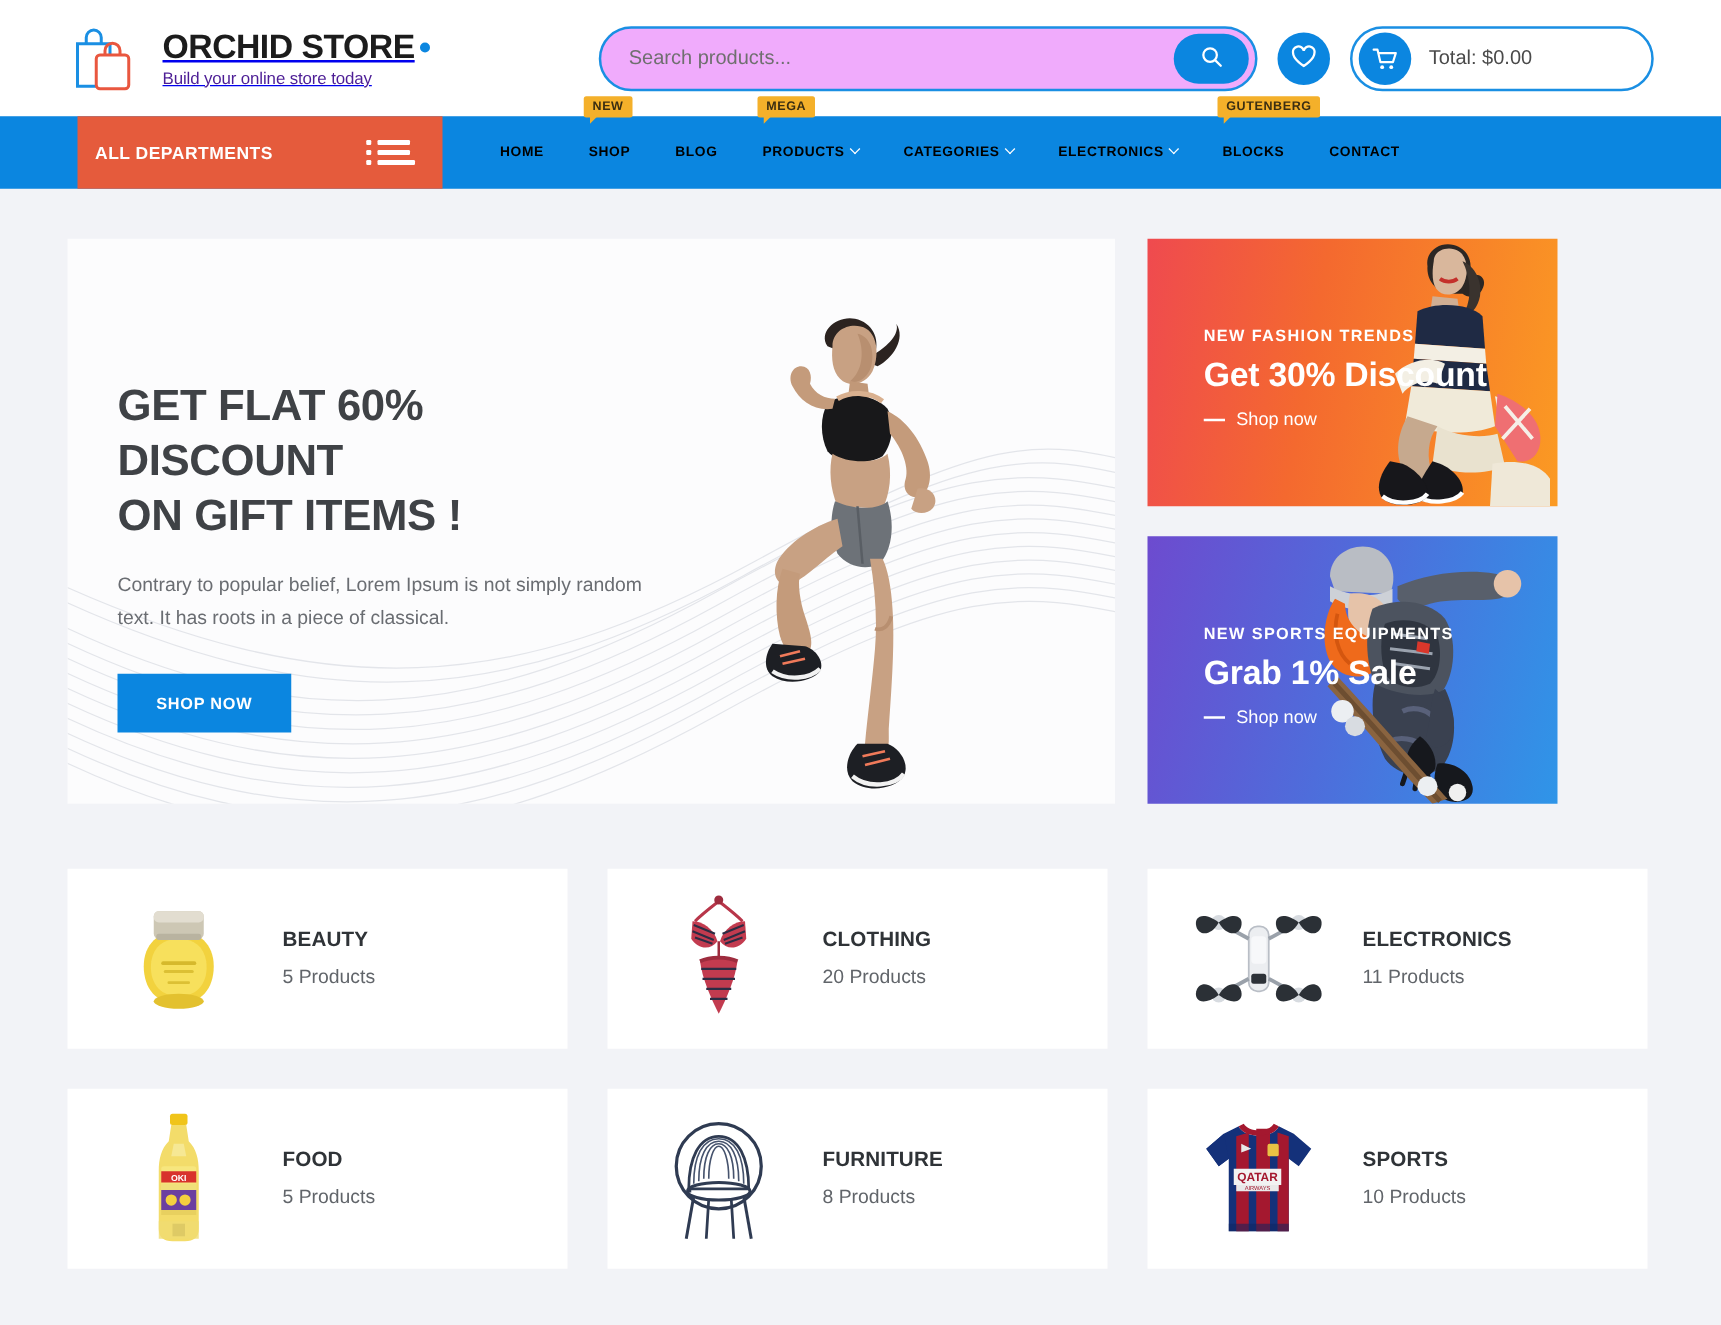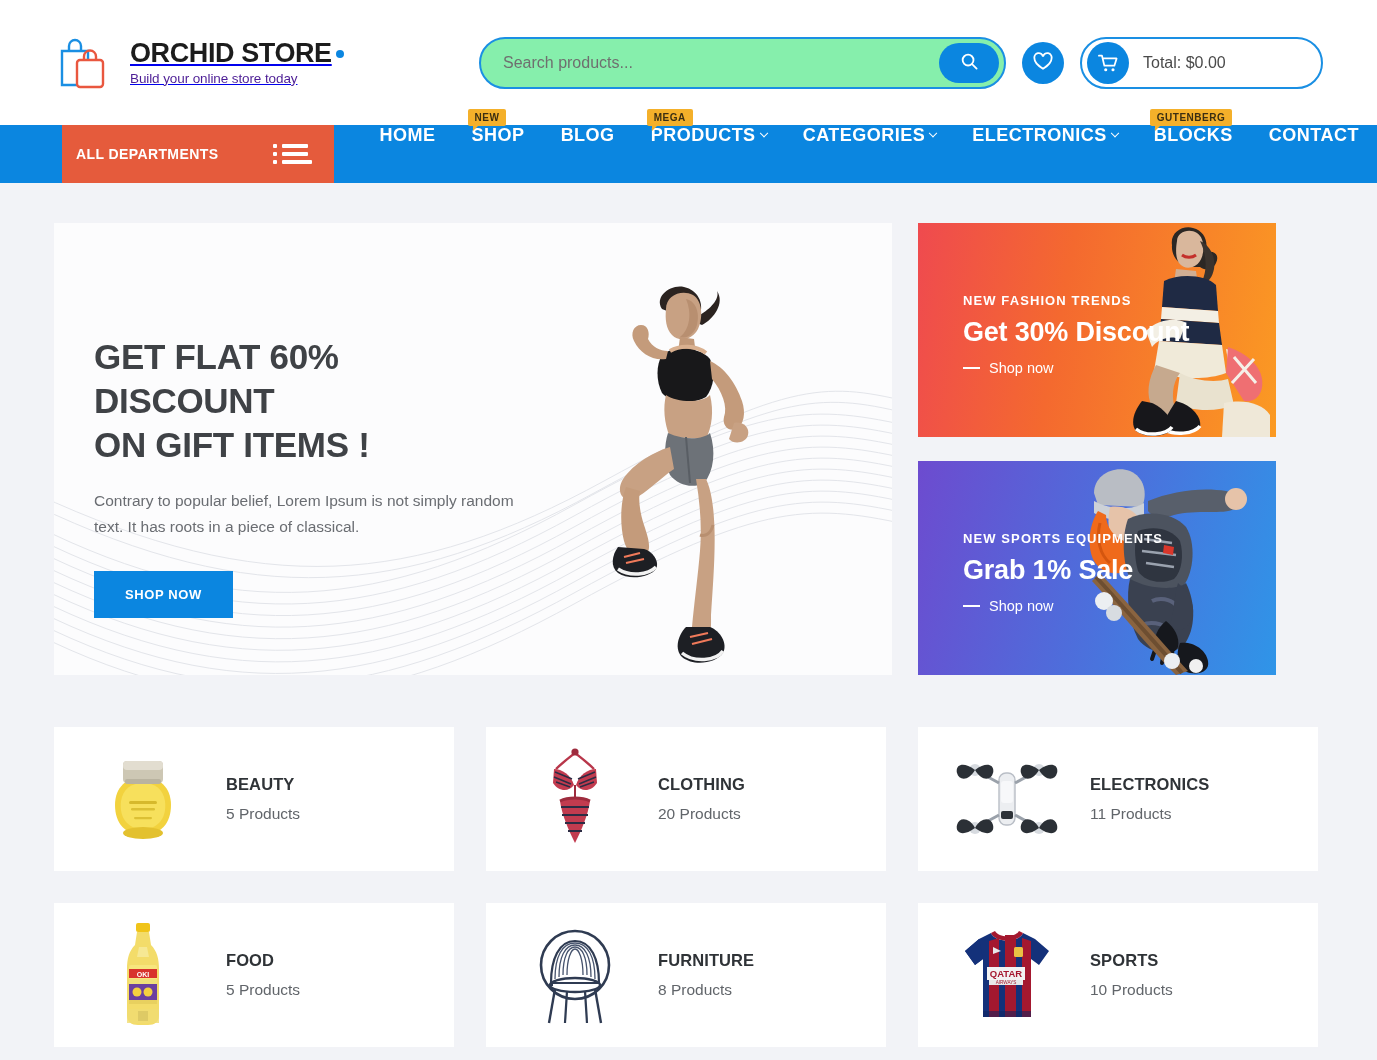--- a/index.html
+++ b/index.html
@@ -6,21 +6,21 @@
   * { box-sizing: border-box; margin: 0; padding: 0; }
   html, body {
     width: 1377px; height: 1060px;
     font-family: "Liberation Sans", sans-serif;
     background: #f2f3f7;
     overflow: hidden;
   }
 
   
   .header {
-    height: 125px; background: #ffffff;
+    height: 93px; background: #ffffff;
     display: flex; align-items: center;
     padding: 0 54px;
   }
   .logo { display: flex; align-items: center; gap: 12px; }
   .logo-mark { width: 64px; height: 56px; position: relative; flex: none; }
   .logo-text-wrap { display: flex; flex-direction: column; line-height: 1; }
   .logo-title {
     font-size: 27px; font-weight: bold; letter-spacing: -0.4px;
     color: #1c1c1c; display: flex; align-items: center;
   }
@@ -31,21 +31,21 @@
   .logo-sub {
     font-size: 13.5px; color: #4c1d95; margin-top: 5px; letter-spacing: -0.1px;
   }
 
   .header-right {
     margin-left: auto; display: flex; align-items: center; gap: 16px;
   }
   .search-box {
     width: 527px; height: 52px;
     border: 2px solid #1a8fe3; border-radius: 30px;
-    background: #86efac; display: flex; align-items: center;
+    background: #f0abfc; display: flex; align-items: center;
     padding: 0 5px 0 22px;
   }
   .search-box input {
     flex: 1; border: none; outline: none;
     font-size: 16px; color: #5a5a5a;
     font-family: "Liberation Sans", sans-serif; background: transparent;
   }
   .search-box input::placeholder { color: #6f6f6f; }
   .search-btn {
     width: 60px; height: 40px; border-radius: 22px;
@@ -84,24 +84,24 @@
     color: #fff; font-size: 14px; font-weight: bold; letter-spacing: 0.4px;
   }
   .dep-icon { display: flex; flex-direction: column; gap: 4px; }
   .dep-icon-row { display: flex; align-items: center; gap: 5px; }
   .dep-dot { width: 4px; height: 4px; background: #fff; border-radius: 1px; }
   .dep-bar { height: 4px; background: #fff; border-radius: 1px; }
 
   .nav-items { display: flex; align-items: center; padding-left: 28px; }
   .nav-item {
     position: relative; padding: 0 18px; height: 58px;
-    display: flex; align-items: flex-start; cursor: pointer;
+    display: flex; align-items: center; cursor: pointer;
   }
   .nav-link {
-    color: #ffffff; font-size: 18px; font-weight: bold;
+    color: #000000; font-size: 11px; font-weight: bold;
     letter-spacing: 0.5px; display: flex; align-items: center; gap: 5px;
   }
   .chev {
     display: inline-block; width: 6px; height: 6px;
     border-right: 1.6px solid #fff; border-bottom: 1.6px solid #fff;
     transform: rotate(45deg) translate(-2px,-2px);
   }
   .badge {
     position: absolute; top: -16px; left: 14px;
     background: #f4b02a; color: #3b2e12;
@@ -135,21 +135,21 @@
     background: #0b86e0; color: #fff; border: none;
     font-size: 13px; font-weight: bold; letter-spacing: 0.6px;
     padding: 16px 31px; cursor: pointer;
     font-family: "Liberation Sans", sans-serif;
   }
   .hero-waves { position: absolute; left: 0; bottom: 0; width: 100%; height: 300px; z-index: 1; }
   .hero-figure { position: absolute; right: 108px; bottom: 0; z-index: 2; height: 400px; }
 
   .promos { display: flex; flex-direction: column; gap: 24px; }
   .promo {
-    width: 358px; height: 214px; position: relative;
+    width: 328px; height: 214px; position: relative;
     overflow: hidden; cursor: pointer;
   }
   .promo-a { background: linear-gradient(100deg, #ef4a4f 0%, #f4692f 40%, #fb9a23 100%); }
   .promo-b { background: linear-gradient(105deg, #6d4bcf 0%, #4e6ddb 48%, #2f95e8 100%); }
   .promo-text { position: relative; z-index: 3; padding: 70px 0 0 45px; }
   .promo-kicker {
     color: #fff; font-size: 13px; font-weight: bold;
     letter-spacing: 1.1px; font-family: "Liberation Sans Narrow", "Liberation Sans", sans-serif;
   }
   .promo-title {

